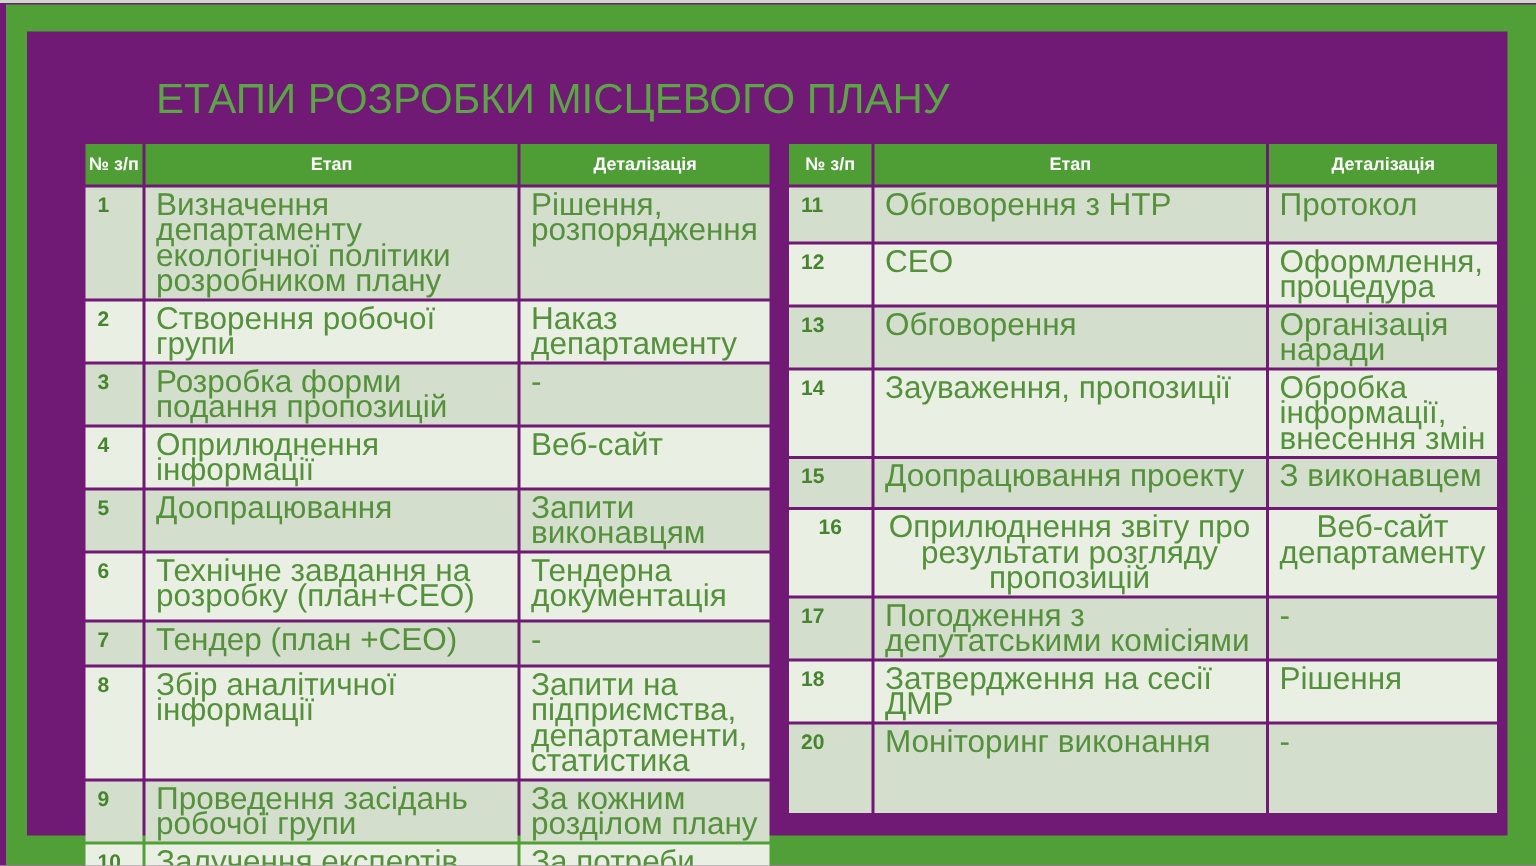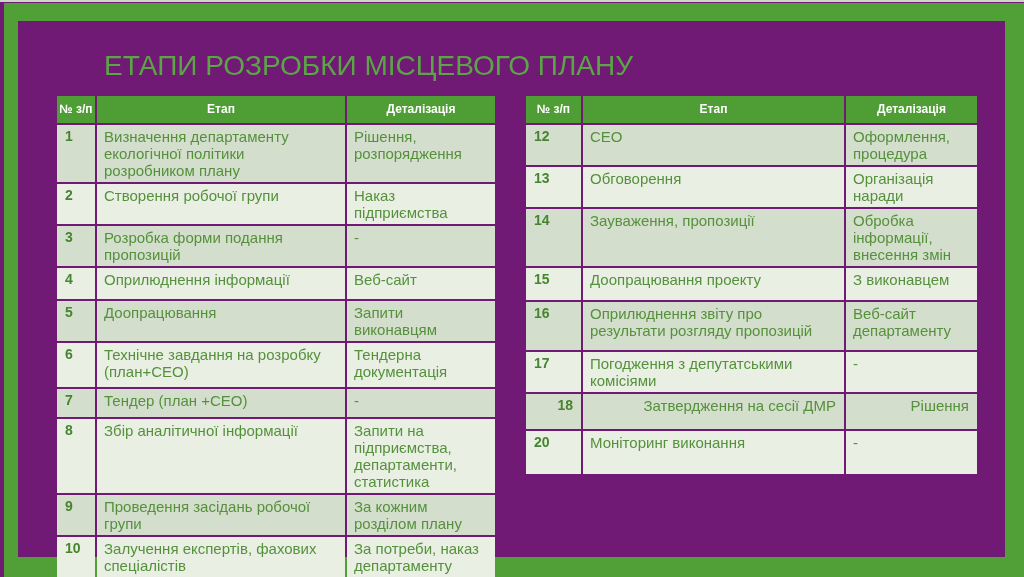--- a/index.html
+++ b/index.html
@@ -46,21 +46,21 @@
   .stage-table th{
     background:var(--header-green);
     color:#ffffff;
     font-size:12px;font-weight:bold;
     text-align:center;vertical-align:middle;
     padding:0 2px;line-height:1.15;
   }
   .stage-table td{
     vertical-align:top;
     padding:3px 8px 3px 7px;
-    font-size:15px;line-height:17px;
+    font-size:21px;line-height:17px;
     color:var(--text-green);
     overflow:hidden;
   }
   .stage-table tbody tr:nth-child(odd) td{background:var(--row-dark);}
   .stage-table tbody tr:nth-child(even) td{background:var(--row-light);}
   .stage-table td.cell-num{
     font-weight:bold;
     color:var(--num-green);
     font-size:14px;
     padding-left:8px;
@@ -90,21 +90,21 @@
       </thead>
       <tbody>
         <tr style="height: 57px;">
           <td class="cell-num">1</td>
           <td class="cell-stage">Визначення департаменту екологічної політики розробником плану</td>
           <td class="cell-detail">Рішення, розпорядження</td>
         </tr>
         <tr style="height: 32px;">
           <td class="cell-num">2</td>
           <td class="cell-stage">Створення робочої групи</td>
-          <td class="cell-detail">Наказ підприємства</td>
+          <td class="cell-detail">Наказ департаменту</td>
         </tr>
         <tr style="height: 37px;">
           <td class="cell-num">3</td>
           <td class="cell-stage">Розробка форми подання пропозицій</td>
           <td class="cell-detail">-</td>
         </tr>
         <tr style="height: 31px;">
           <td class="cell-num">4</td>
           <td class="cell-stage">Оприлюднення інформації</td>
           <td class="cell-detail">Веб-сайт</td>
@@ -149,55 +149,60 @@
         <col style="width: 131px;">
       </colgroup>
       <thead>
         <tr style="height: 27px;">
           <th>№ з/п</th>
           <th>Етап</th>
           <th>Деталізація</th>
         </tr>
       </thead>
       <tbody>
+        <tr style="height: 36px;">
+          <td class="cell-num">11</td>
+          <td class="cell-stage">Обговорення з НТР</td>
+          <td class="cell-detail">Протокол</td>
+        </tr>
         <tr style="height: 28px;">
           <td class="cell-num">12</td>
           <td class="cell-stage">СЕО</td>
           <td class="cell-detail">Оформлення, процедура</td>
         </tr>
         <tr style="height: 39px; margin-left: 36px;">
           <td class="cell-num">13</td>
           <td class="cell-stage">Обговорення</td>
           <td class="cell-detail">Організація наради</td>
         </tr>
         <tr style="height: 55px;">
           <td class="cell-num">14</td>
           <td class="cell-stage">Зауваження, пропозиції</td>
           <td class="cell-detail">Обробка інформації, внесення змін</td>
         </tr>
         <tr style="height: 32px;">
           <td class="cell-num">15</td>
           <td class="cell-stage">Доопрацювання проекту</td>
           <td class="cell-detail">З виконавцем</td>
         </tr>
-        <tr style="height: 48px;">
+        <tr style="height: 48px; text-align: center;">
           <td class="cell-num">16</td>
           <td class="cell-stage">Оприлюднення звіту про результати розгляду пропозицій</td>
           <td class="cell-detail">Веб-сайт департаменту</td>
         </tr>
         <tr style="height: 32px;">
           <td class="cell-num">17</td>
           <td class="cell-stage">Погодження з депутатськими комісіями</td>
           <td class="cell-detail">-</td>
         </tr>
-        <tr style="height: 35px; text-align: right;">
+        <tr style="height: 35px;">
           <td class="cell-num">18</td>
           <td class="cell-stage">Затвердження на сесії ДМР</td>
           <td class="cell-detail">Рішення</td>
         </tr>
-        <tr style="height: 43px;">
+        <tr style="height: 59px;">
           <td class="cell-num">20</td>
           <td class="cell-stage">Моніторинг виконання</td>
           <td class="cell-detail">-</td>
         </tr>
       </tbody>
     </table>
 </div>
 
 </body></html>

